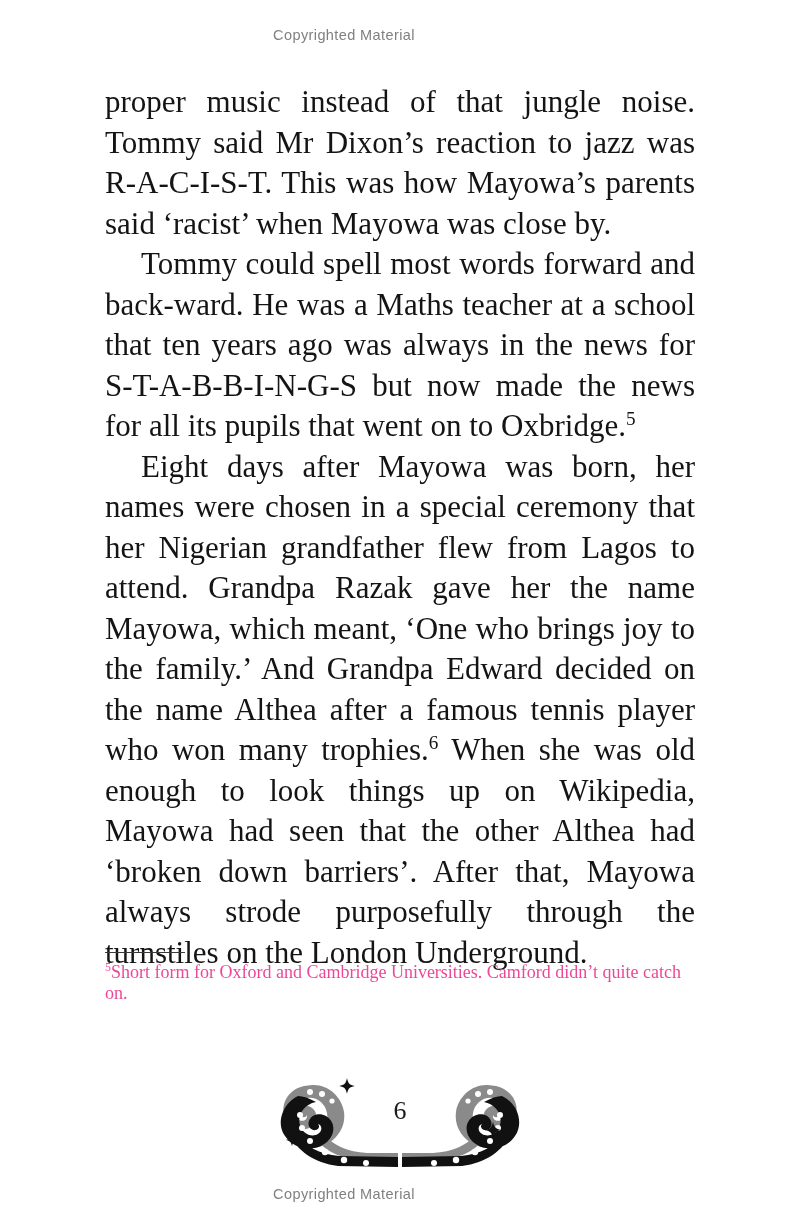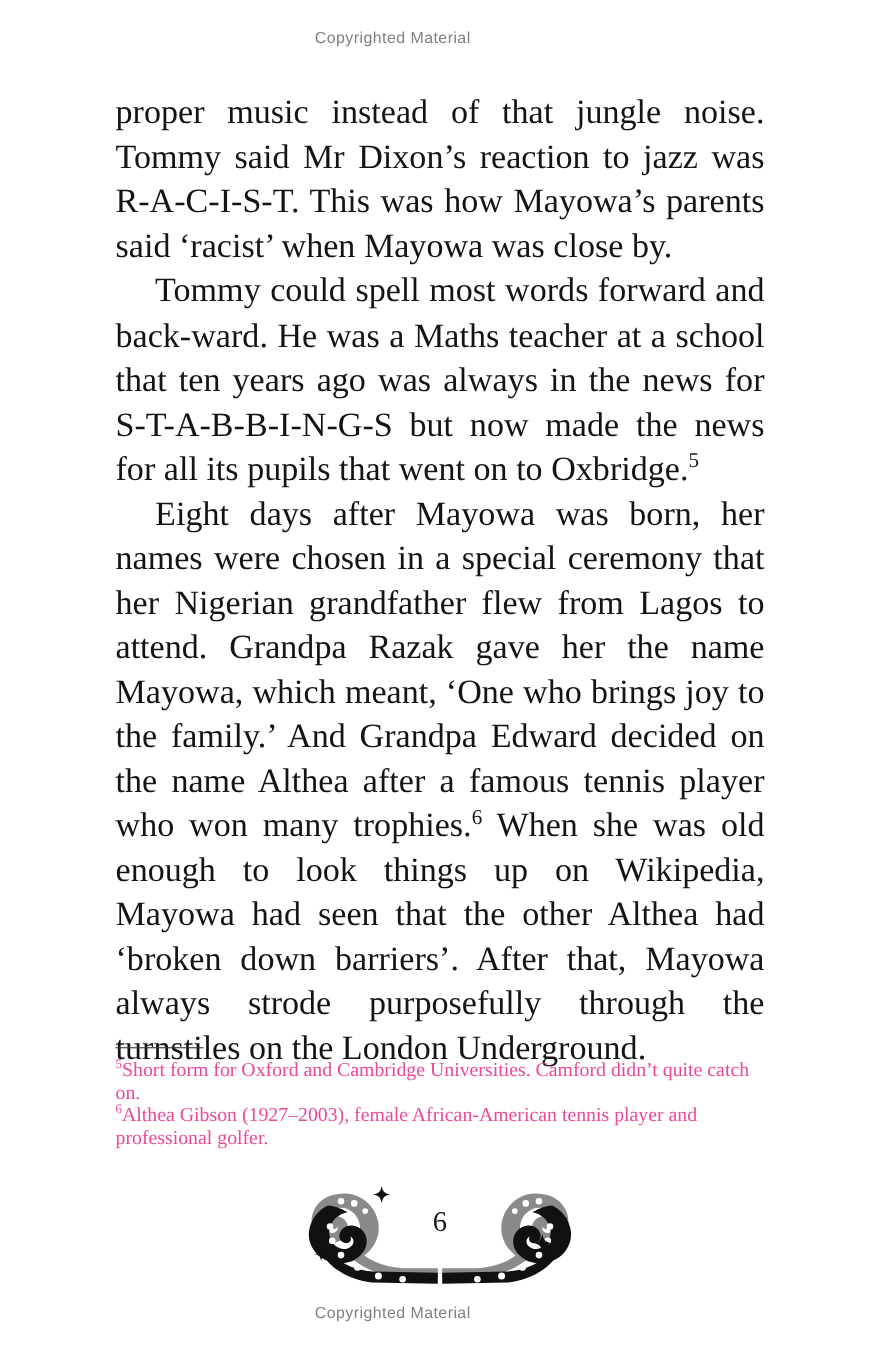--- a/index.html
+++ b/index.html
@@ -21,21 +21,20 @@
   .watermark {
     position: absolute;
     left: 0;
     width: 688px;
     text-align: center;
     font-family: "Liberation Sans", "DejaVu Sans", sans-serif;
     font-size: 14.5px;
     letter-spacing: 0.4px;
     color: #808080;
     white-space: nowrap;
-    padding-left: 13px;
   }
   .watermark-top { top: 27px; }
   .watermark-bottom { top: 1186px; }
 
   
   .textblock {
     position: absolute;
     left: 105px;
     top: 82px;
     width: 590px;
@@ -133,23 +132,20 @@
 
   </div>
 
   <div class="footnotes">
     <hr class="fn-rule">
 
     <p class="footnote">
       <span class="marker">5</span><span>Short form for Oxford and Cambridge Universities. Camford didn’t quite catch on.</span>
     </p>
 
-    <p class="footnote">
-      <span class="marker">6</span><span>Althea Gibson (1927–2003), female African-American tennis player and professional golfer.</span>
-    </p>
   </div>
 
   <div class="folio-wrap">
 
     <svg class="folio-ornament" width="260" height="100" viewBox="0 0 260 100">
       <defs>
         <g id="scroll-half">
 
           <path d="M34 18 C16 22 9 40 16 52 C22 63 37 65 44 56 C49 49 46 40 38 38
                    C32 37 28 42 30 47 C32 50 36 50 37 47 C38 52 32 55 28 51

